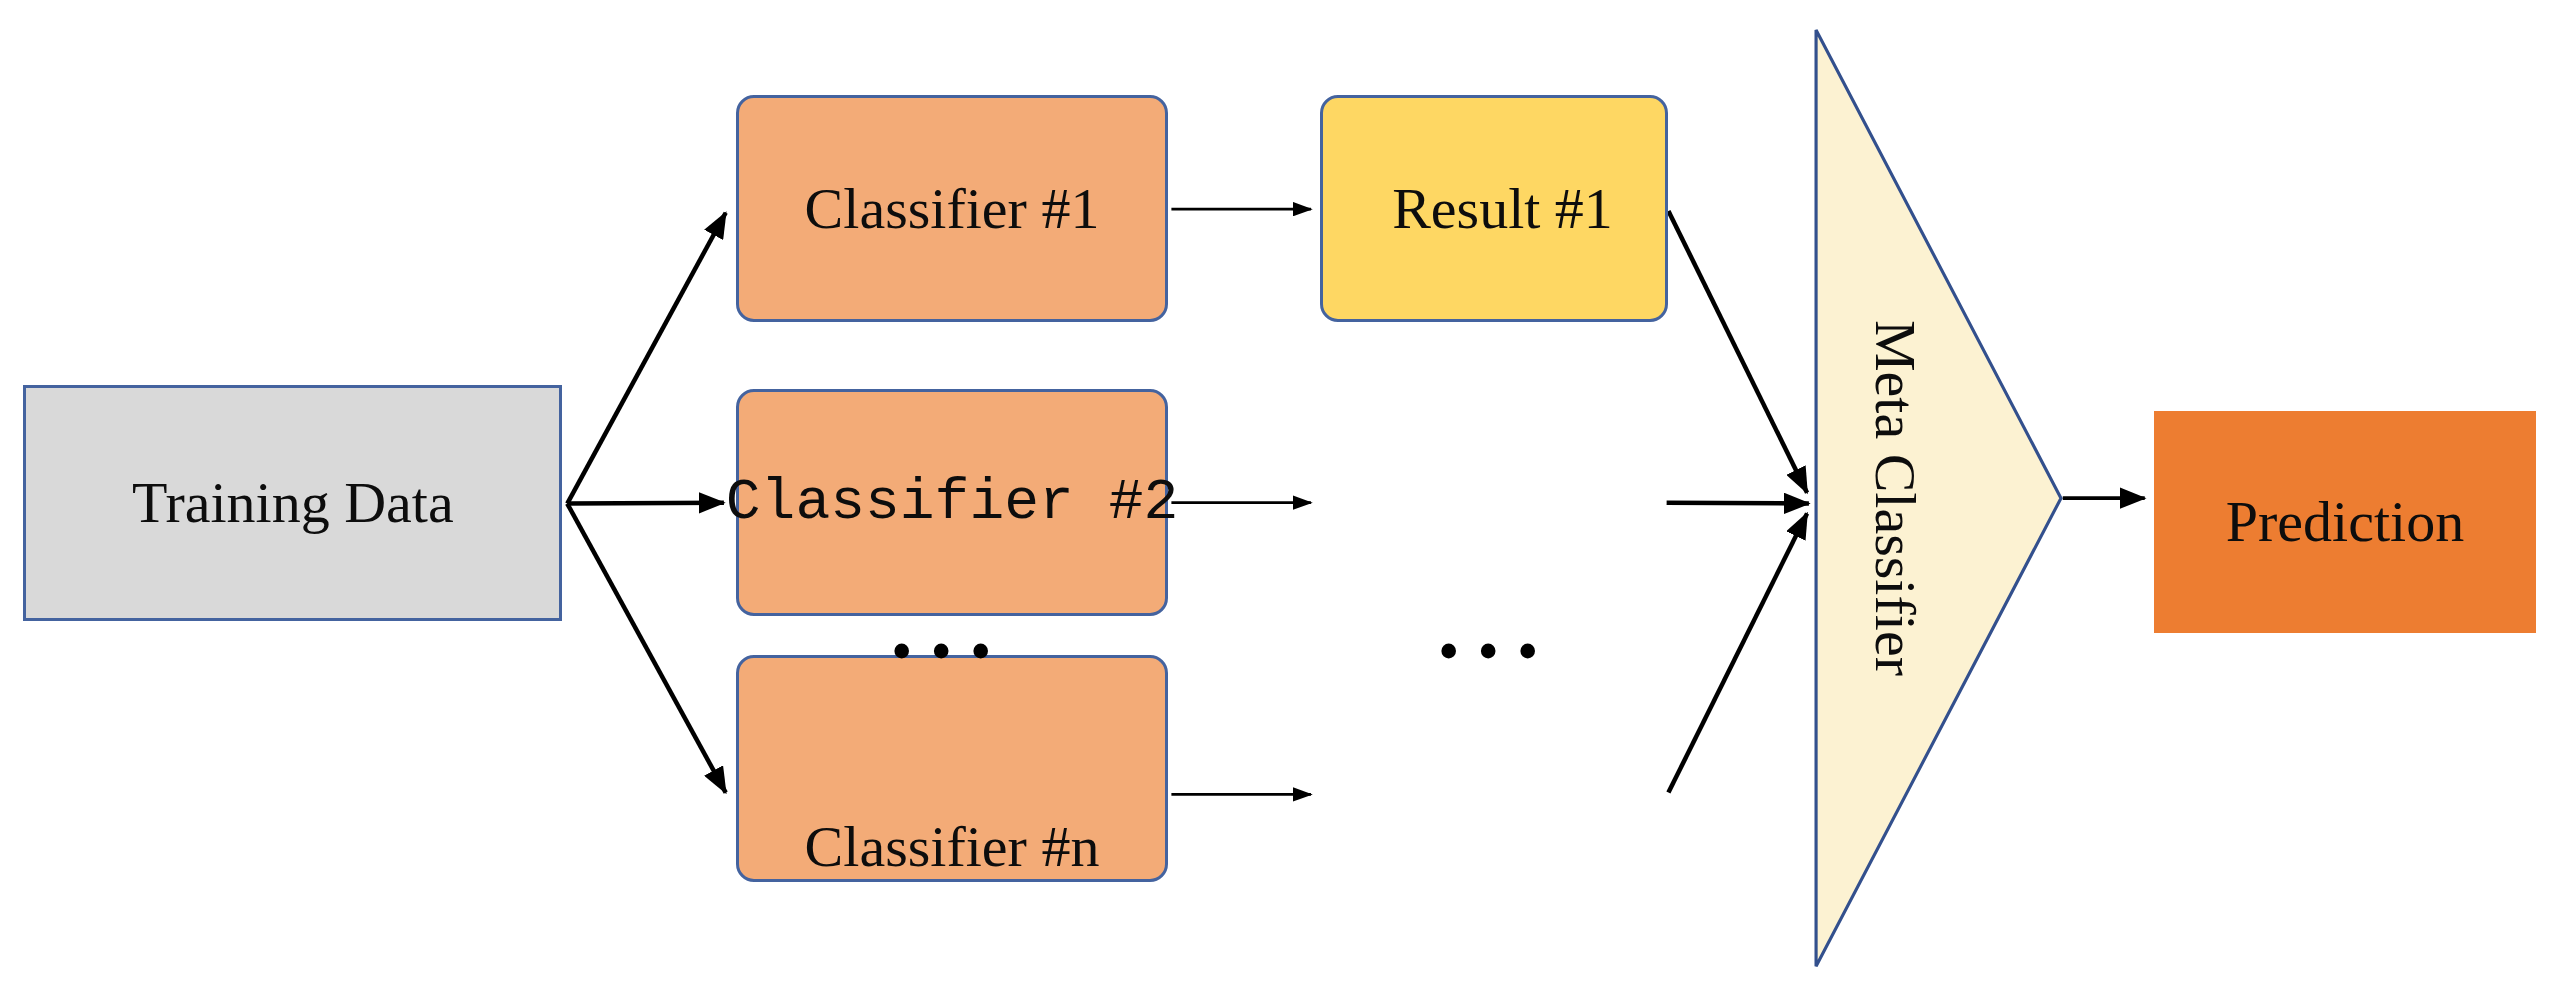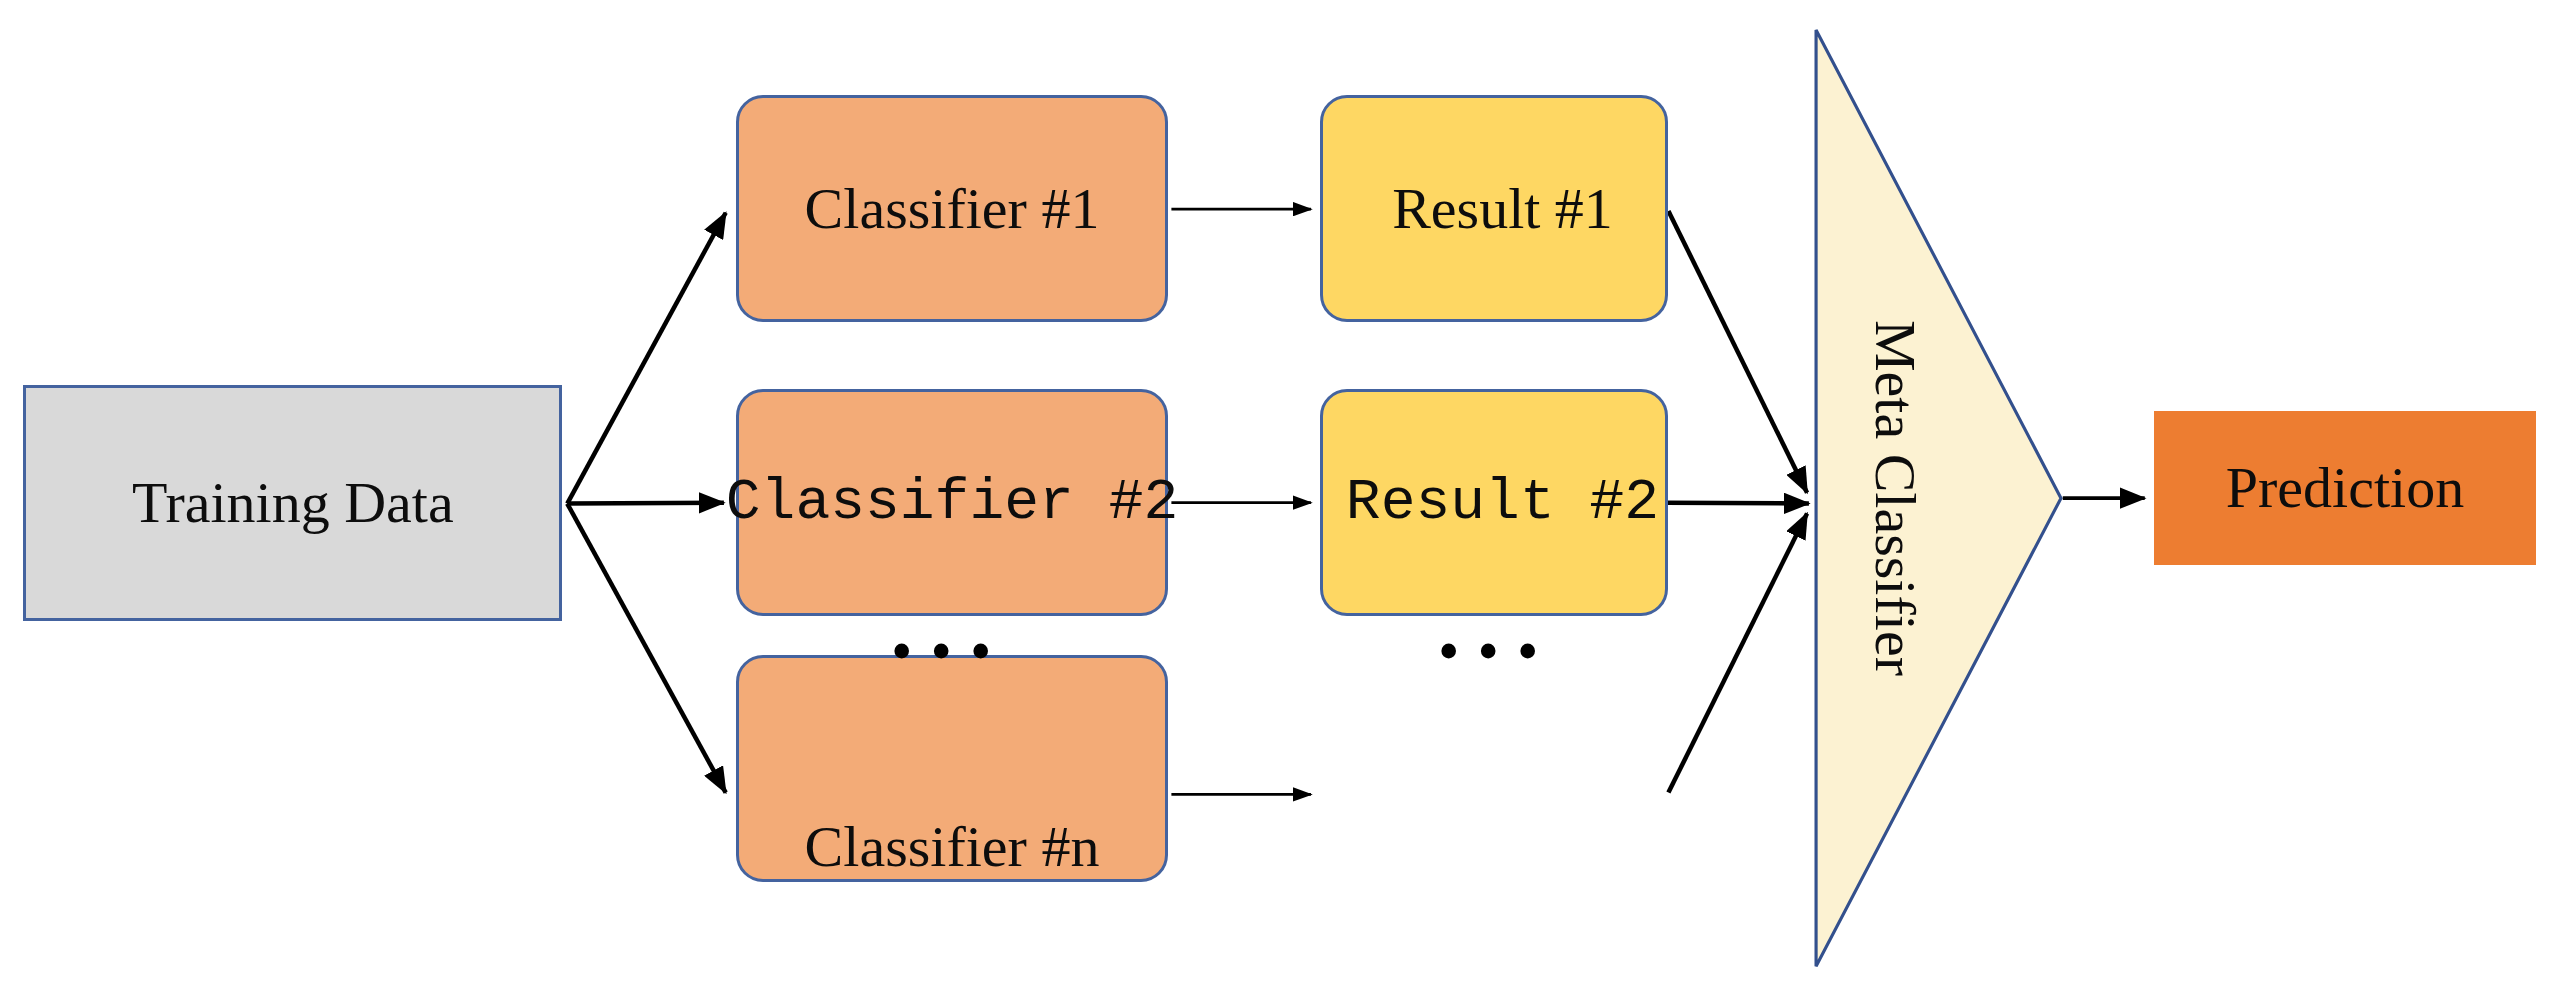--- a/index.html
+++ b/index.html
@@ -17,30 +17,30 @@
     display:flex;align-items:center;justify-content:center;
     box-sizing:border-box;
     font-size:58px;line-height:1.1;white-space:nowrap;
   }
   .rect{
     background:var(--training-fill,#d9d9d9);
     border:3.6px solid var(--shape-border,#44639f);
   }
   .rounded{
     border:3.6px solid var(--shape-border,#44639f);
-    border-radius:27px;
+    border-radius:18px;
   }
   .classifier{background:var(--classifier-fill,#f3ab77);left:736px;width:432px;height:227px;}
   .result{background:var(--result-fill,#fed763);left:1320px;width:348px;height:227px;padding-left:17px;}
   .row1{top:95px;}
   .row2{top:389px;font-family:Liberation Mono, monospace;}
   .row3{top:655px;align-items:flex-end;}
   #training{left:23.4px;top:385px;width:539px;height:236px;}
   #prediction{
-    left:2154px;top:411px;width:382px;height:154px;
+    left:2154px;top:411px;width:382px;height:222px;
     background:var(--prediction-fill,#ed7d31);
   }
   .ellipsis{
     position:absolute;width:198px;height:81px;
     display:flex;align-items:center;justify-content:center;
     font-size:54px;font-weight:700;letter-spacing:3.6px;color:#000;
   }
   #ellipsis-classifiers{left:844px;top:610px;}
   #ellipsis-results{left:1391px;top:610px;}
   #meta-wrap{
@@ -99,23 +99,20 @@
   <div class="node rounded classifier row2">
     <span>Classifier #2</span>
   </div>
   <div class="node rounded classifier row3">
     <span>Classifier #n</span>
   </div>
 
   <div class="node rounded result row1">
     <span>Result #1</span>
   </div>
-  <div class="node rounded result row2">
-    <span>Result #2</span>
-  </div>
 
   <div id="ellipsis-classifiers" class="ellipsis">• • •</div>
   <div id="ellipsis-results" class="ellipsis">• • •</div>
 
   <div id="meta-wrap">
     <span>Meta Classifier</span>
   </div>
 
   <div id="prediction" class="node">
     <span>Prediction</span>

